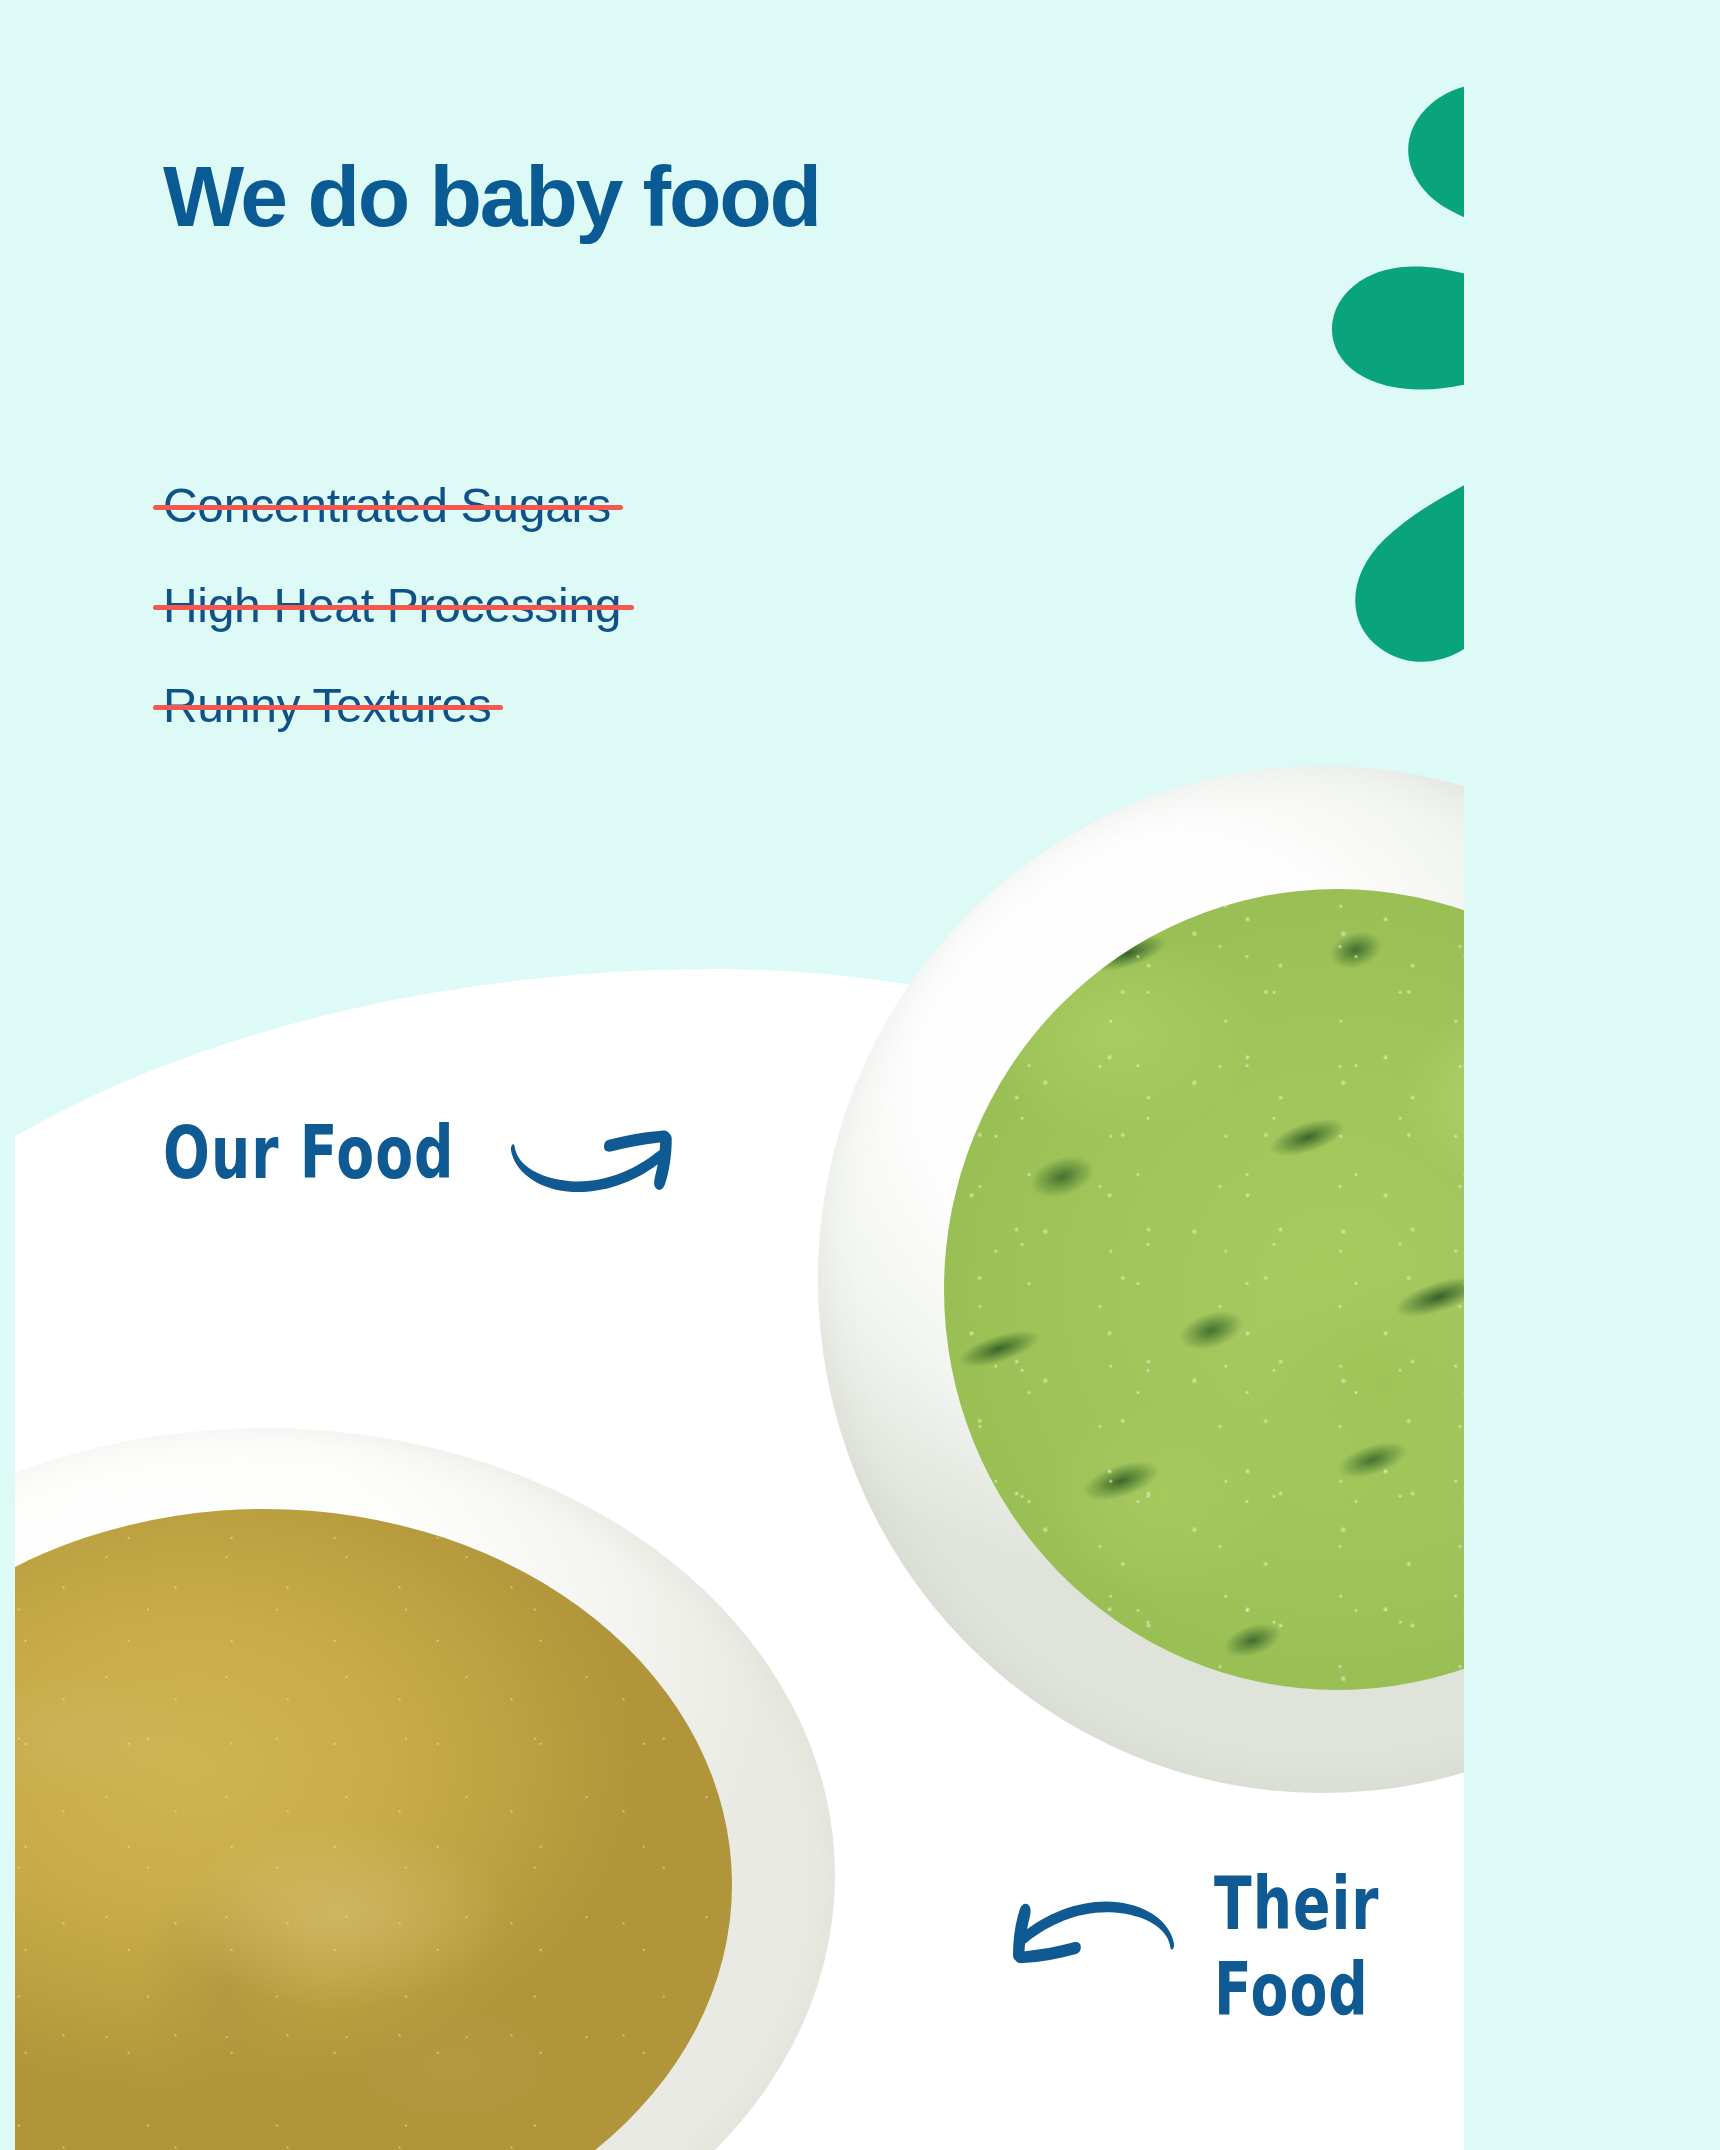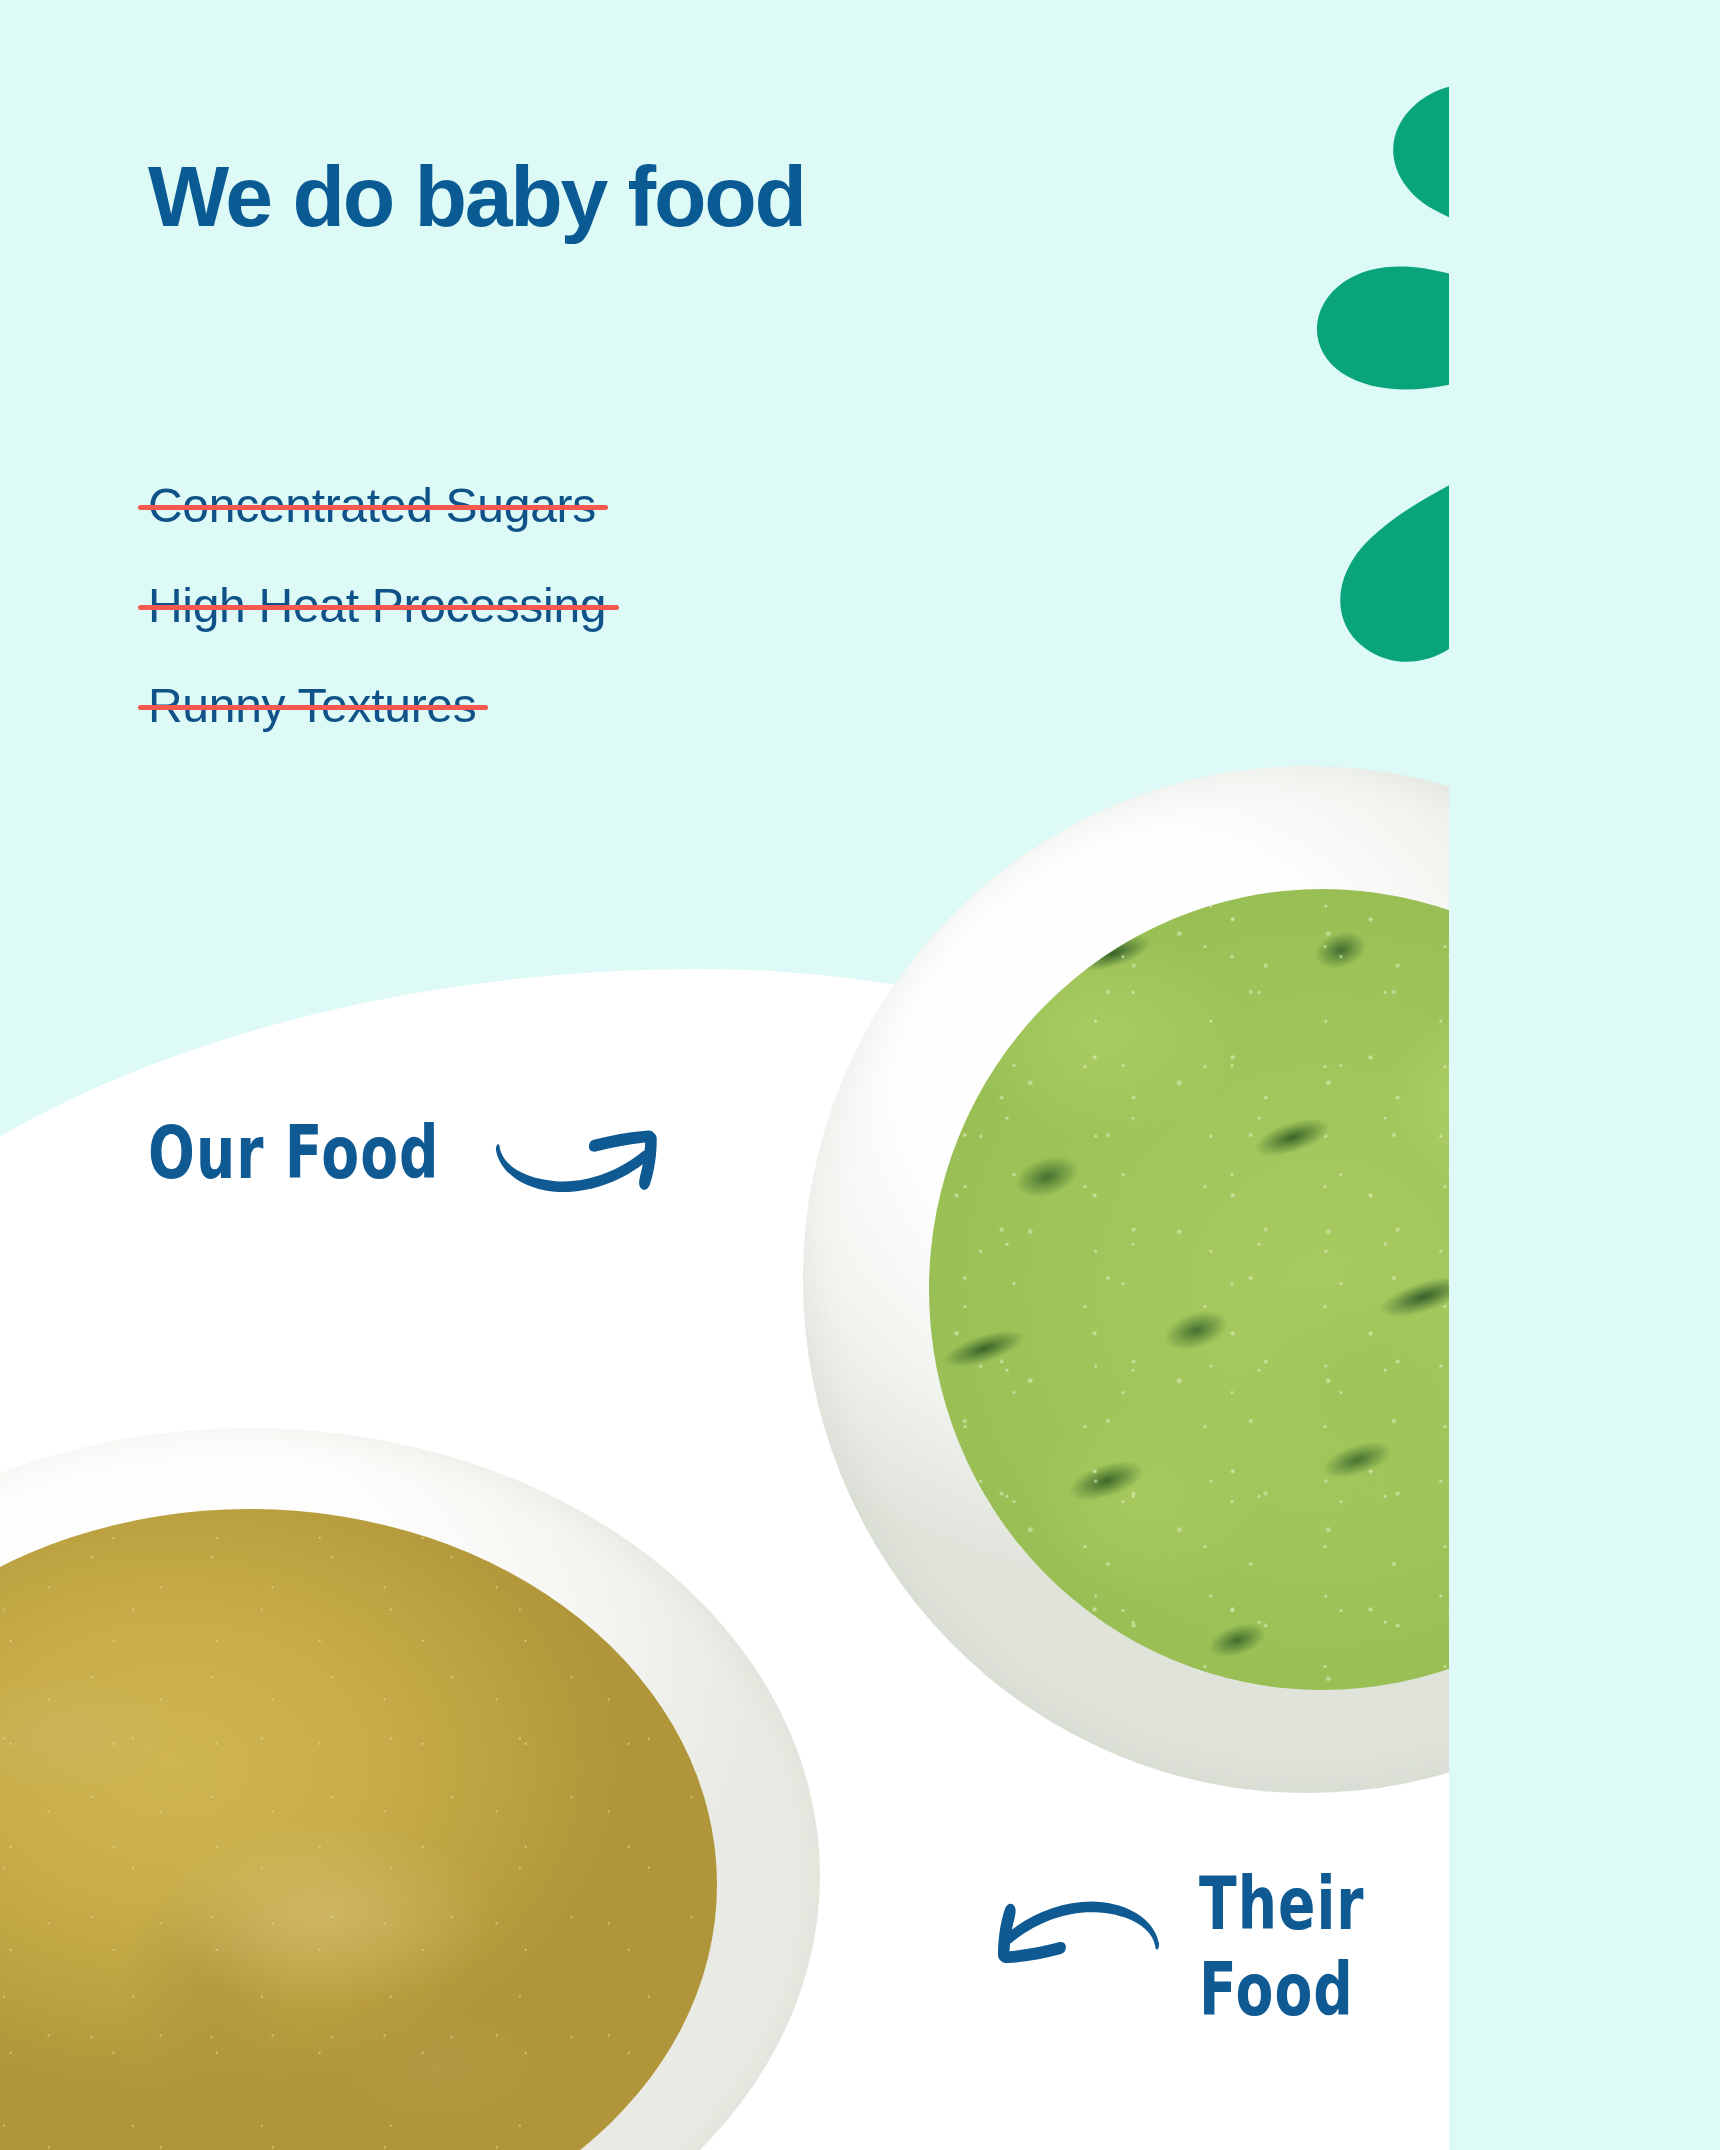--- a/index.html
+++ b/index.html
@@ -1,21 +1,21 @@
 <!DOCTYPE html>
 <html style="font-size:9.2px"><head>
 <meta charset="utf-8">
 <style>
   html,body{margin:0;padding:0;}
   body{
     width:1721px;height:2151px;overflow:hidden;position:relative;
     font-family:"Liberation Sans",sans-serif;
     background:#ddfaf7;
   }
-  #stage{position:absolute;inset:0;width:1449px;height:2151px;overflow:hidden;}
+  #stage{position:absolute;inset:0;width:1449px;height:2151px;overflow:hidden;margin-left:15px;}
 
   
   .mint-bg{position:absolute;inset:0;background:#ddfaf7;}
   .white-blob{
     position:absolute;
     left:-298px; top:969px;
     width:1789px; height:1376px;
     background:#ffffff;
     border-radius:58% 46% 0 0 / 44% 38% 0 0;
   }

